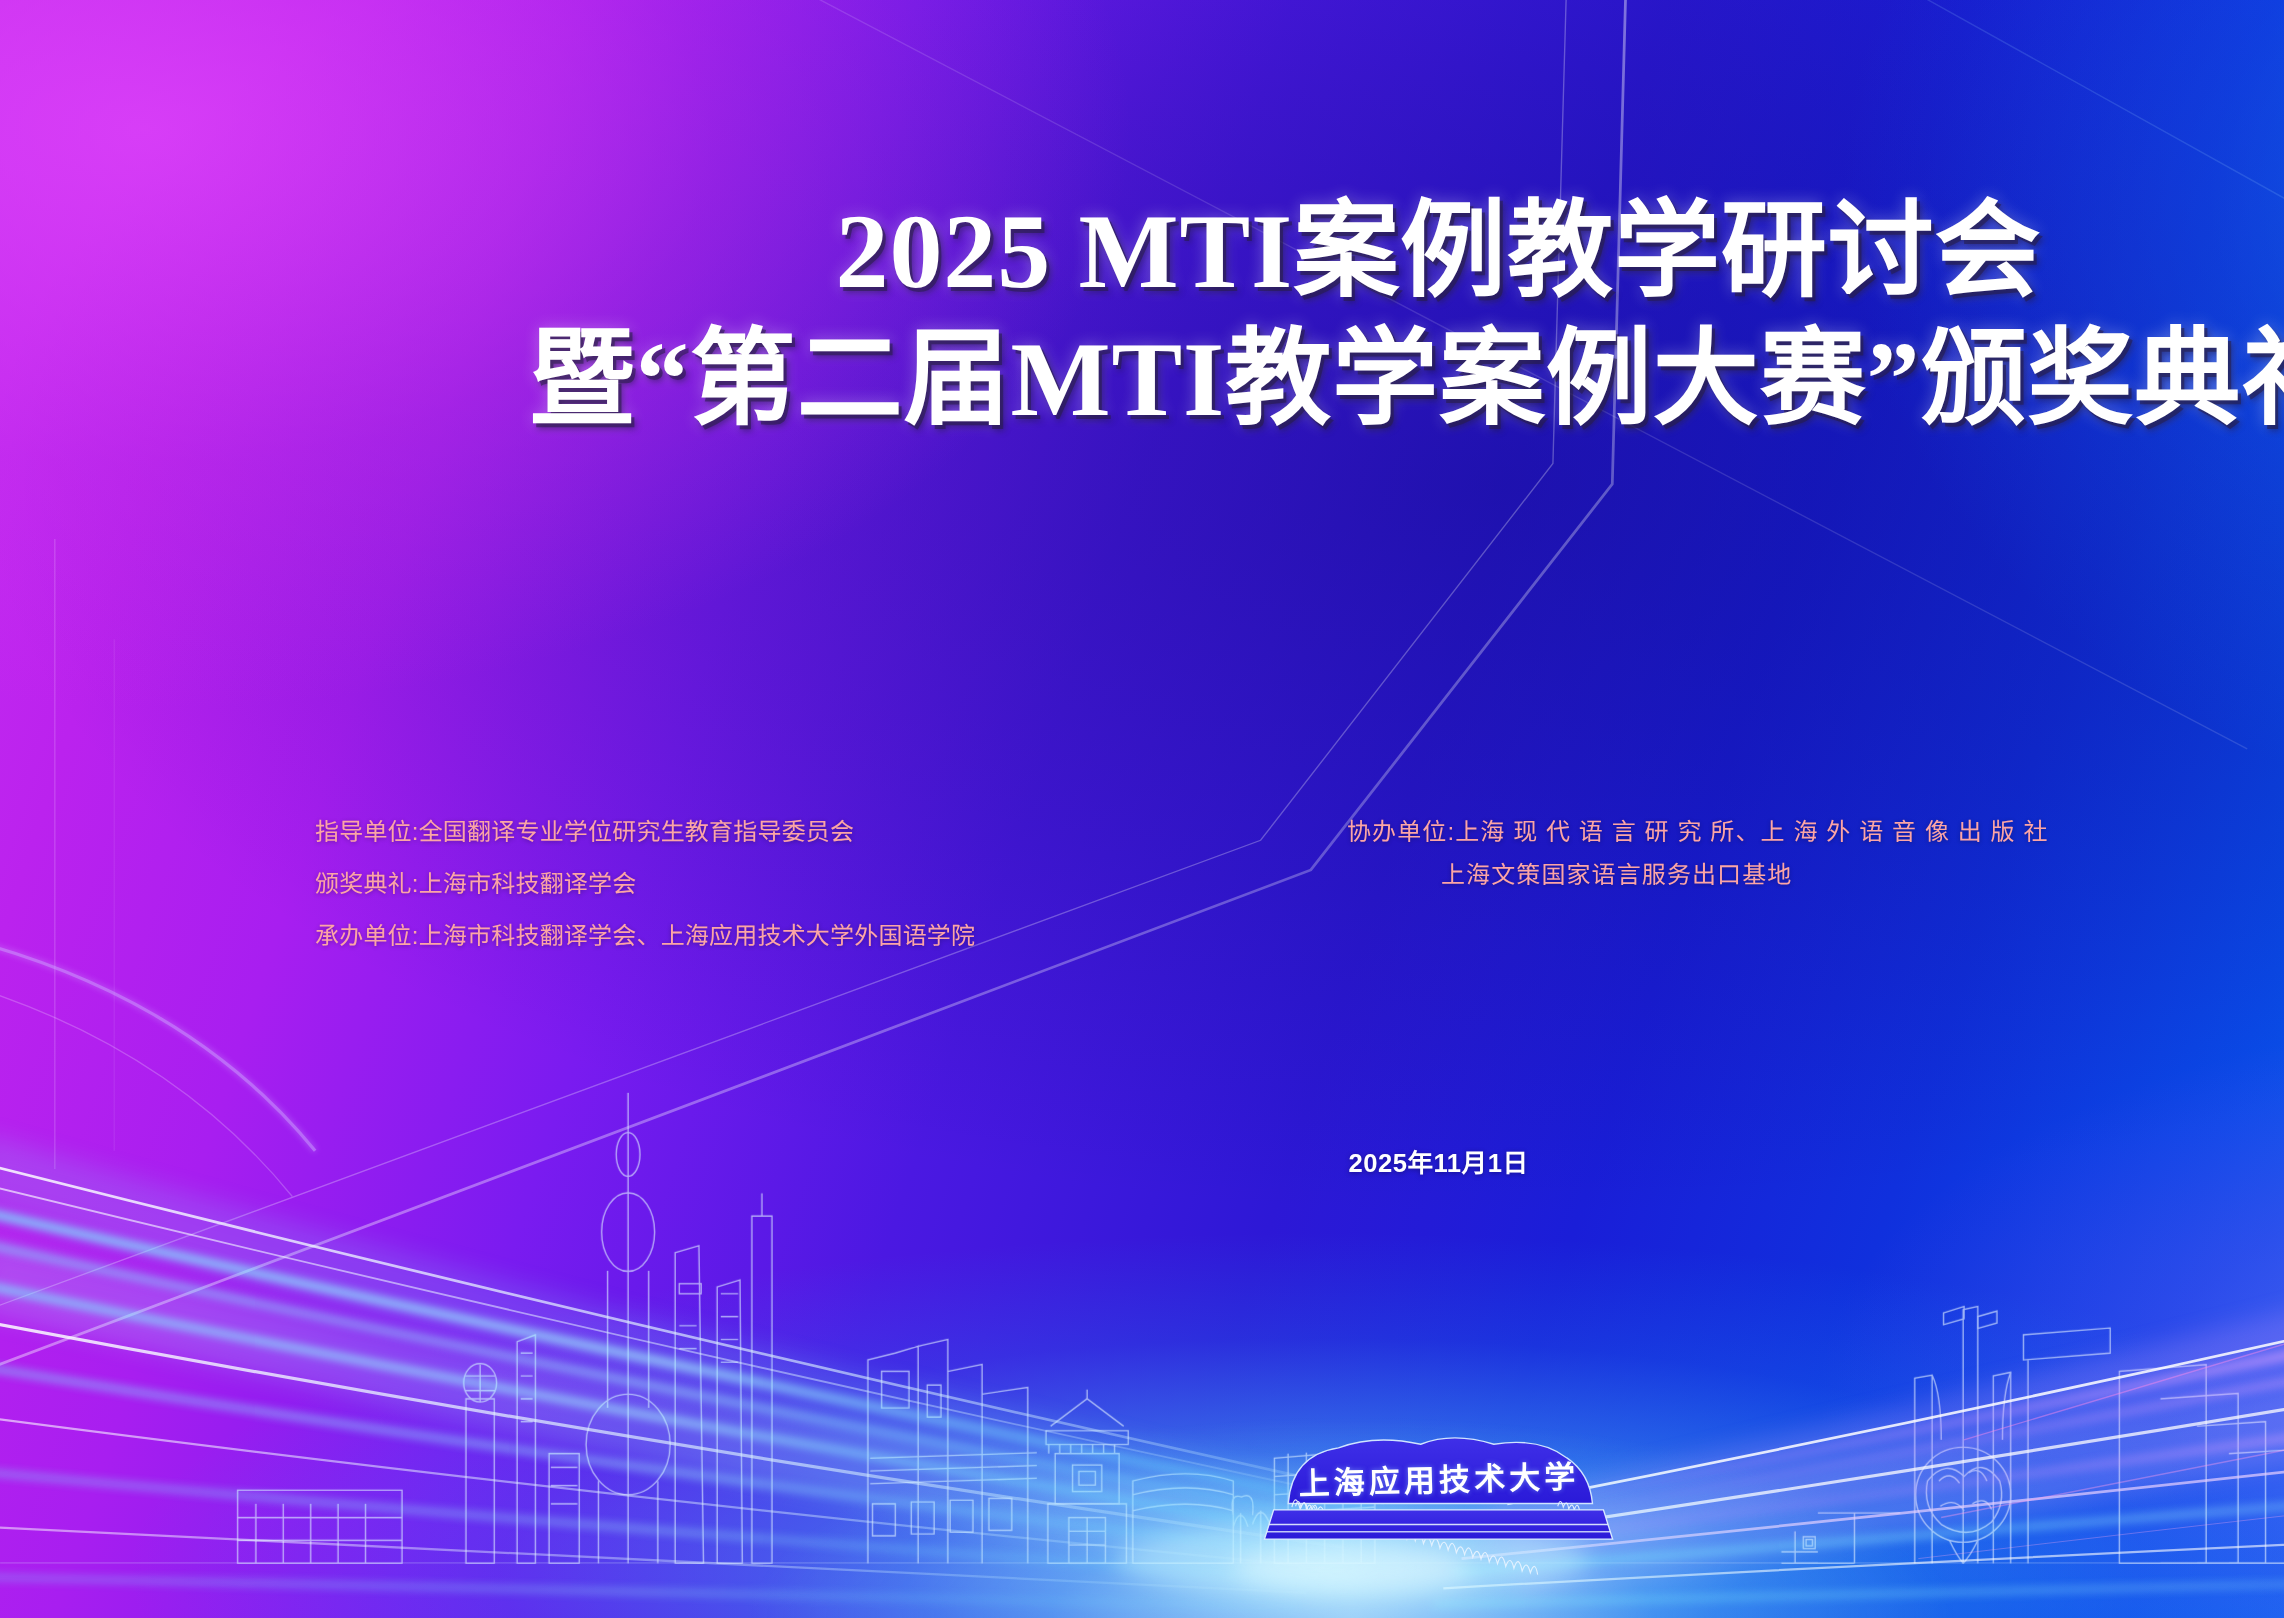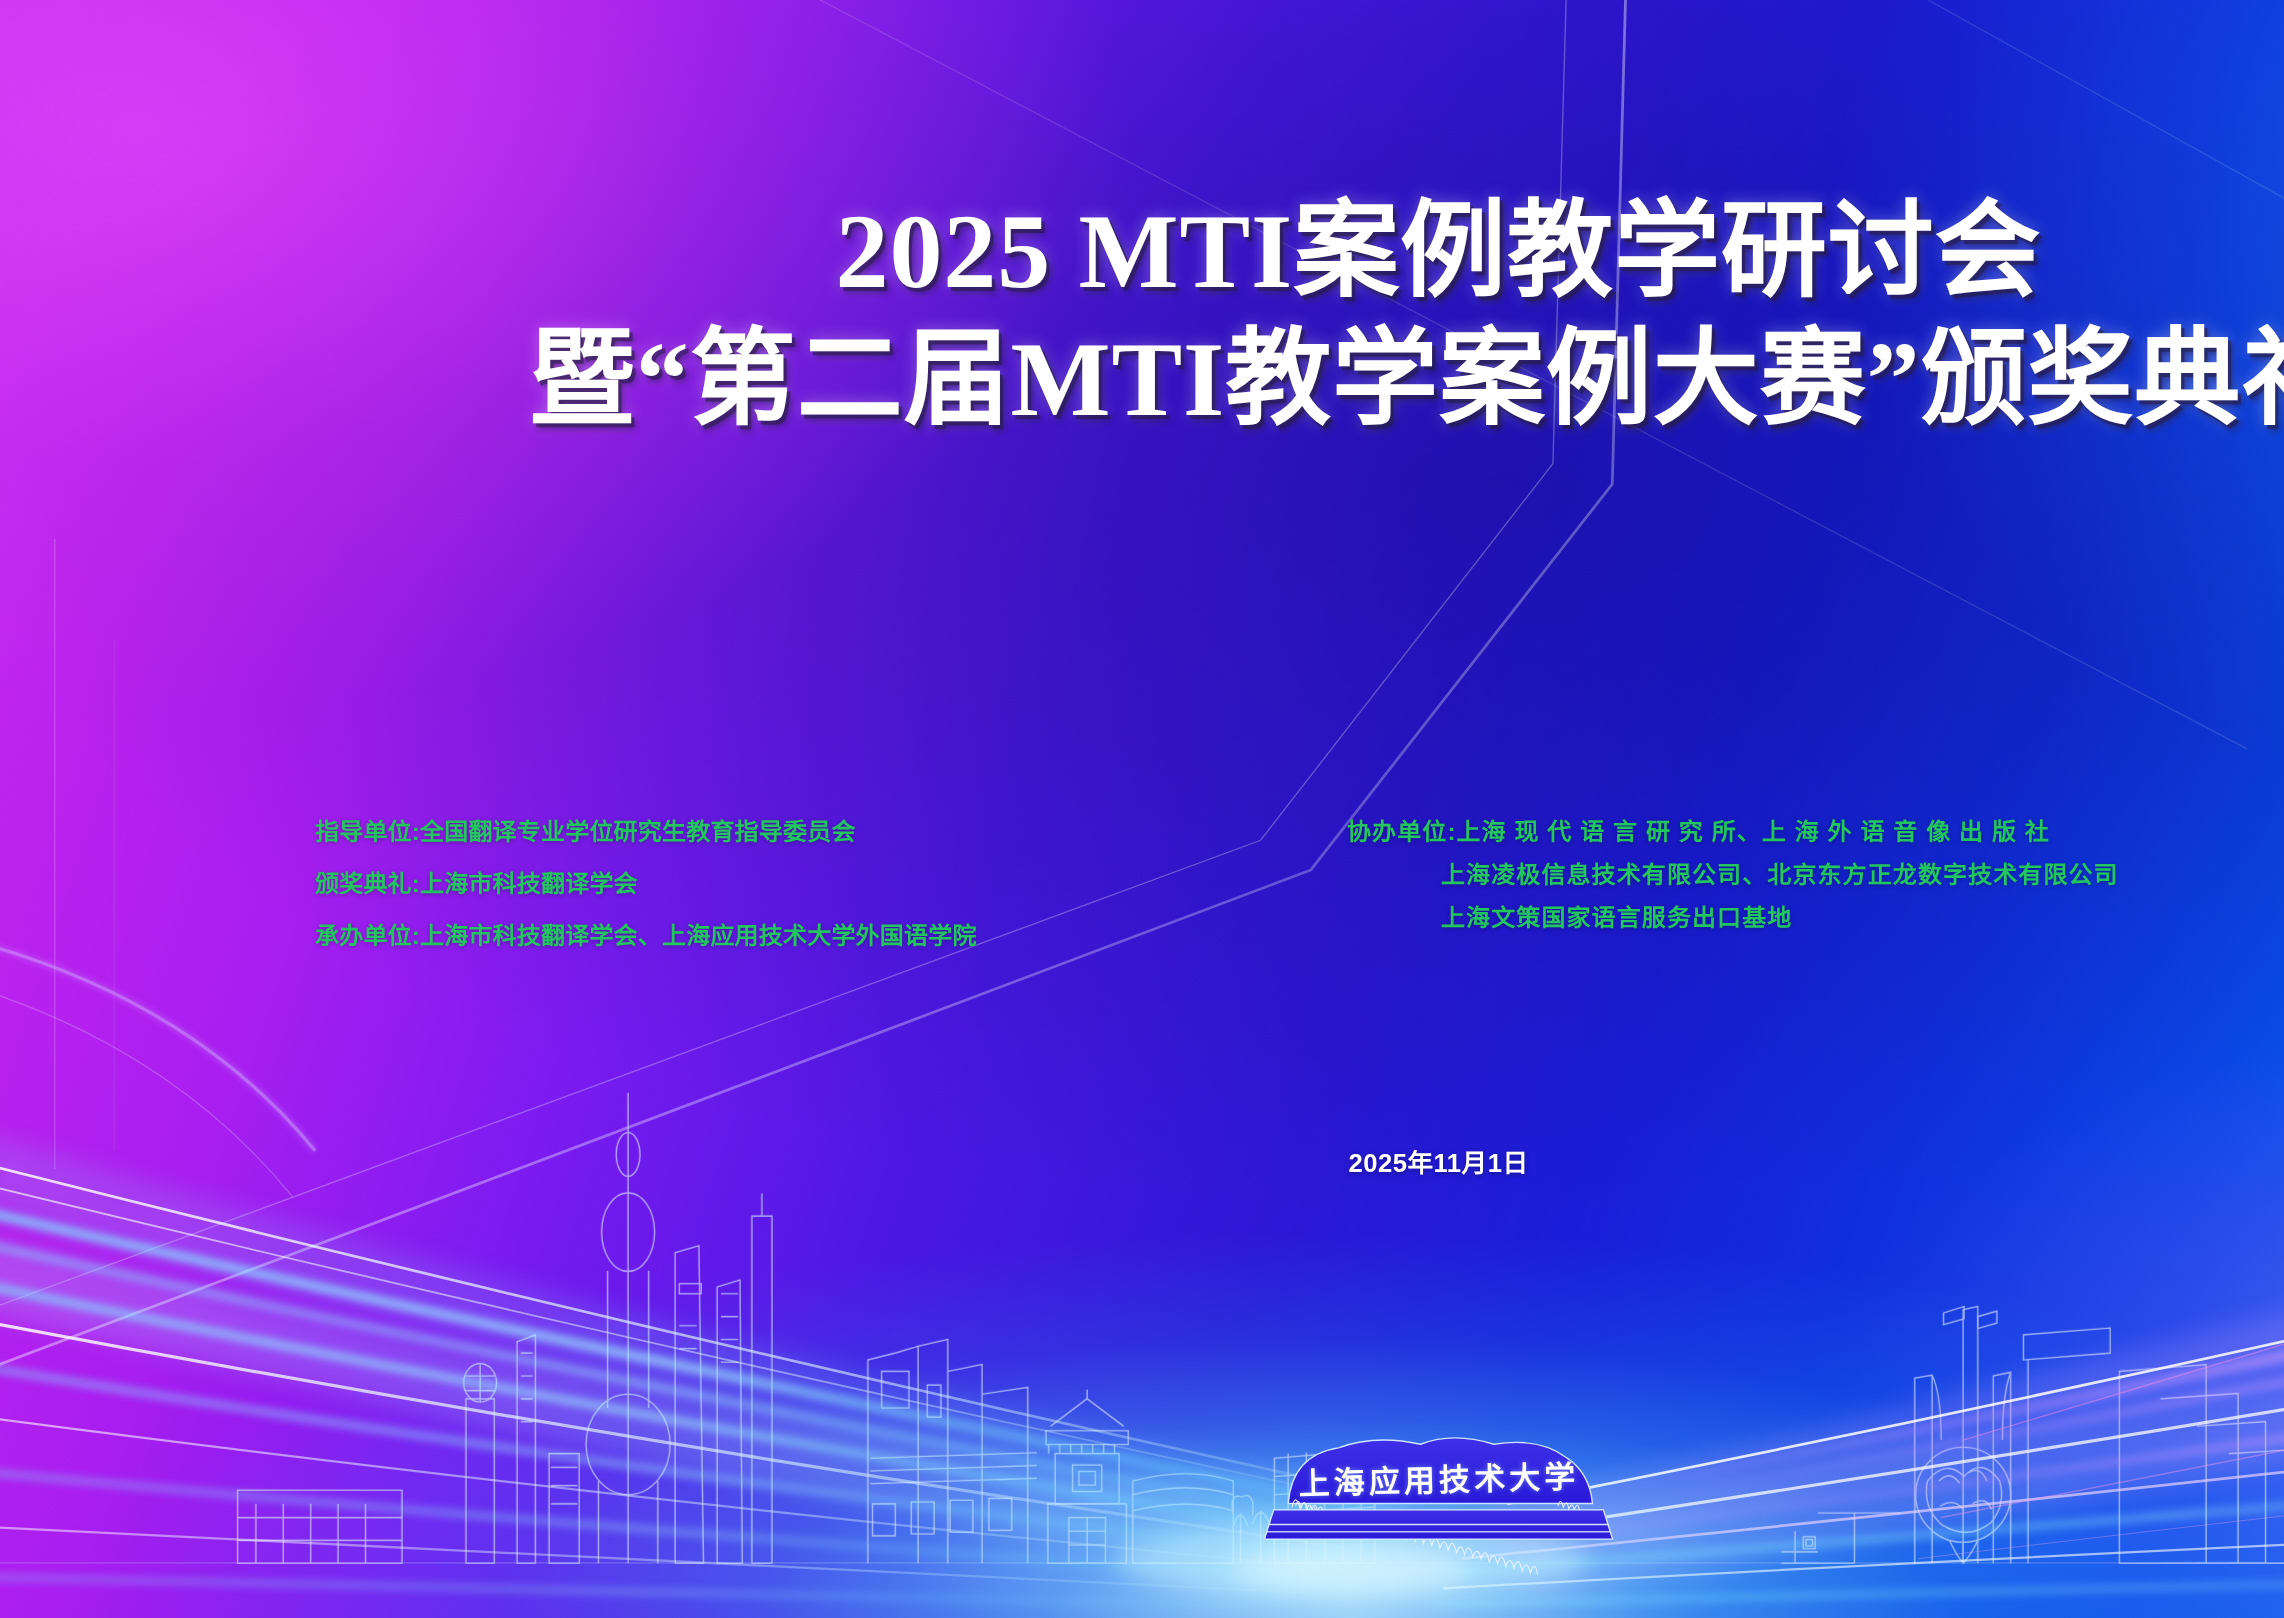--- a/index.html
+++ b/index.html
@@ -136,23 +136,23 @@
     position:absolute;
     top:820px;
     left:0;right:0;
     height:292px;
   }
   .org-col{position:absolute;top:0;}
   .org-left{left:315px;}
   .org-right{left:1347px;}
 
   .org-line{
-    color:#22c55e;
+    color:#fca5a5;
     font-size:24px;
-    font-weight:700;
+    font-weight:400;
     line-height:1;
     white-space:nowrap;
     letter-spacing:0.2px;
     text-shadow:0 0.9px 4.6px rgba(0,0,0,0.30);
   }
   .org-left  .org-line{margin-bottom:28px;}
   .org-right .org-line{margin-bottom:19px;letter-spacing:1.1px;}
   .org-right .org-line.indent{padding-left:94px;}
 
   
@@ -446,21 +446,20 @@
     <div class="orgs">
 
       <div class="org-col org-left">
         <div class="org-line">指导单位:全国翻译专业学位研究生教育指导委员会</div>
         <div class="org-line">颁奖典礼:上海市科技翻译学会</div>
         <div class="org-line">承办单位:上海市科技翻译学会、上海应用技术大学外国语学院</div>
       </div>
 
       <div class="org-col org-right">
         <div class="org-line">协办单位:上海 现 代 语 言 研 究 所、上 海 外 语 音 像 出 版 社</div>
-        <div class="org-line indent">上海凌极信息技术有限公司、北京东方正龙数字技术有限公司</div>
         <div class="org-line indent">上海文策国家语言服务出口基地</div>
       </div>
 
     </div>
 
     <div class="date">2025年11月1日</div>
 
     <div class="stone">
       <svg viewBox="0 0 880 250" preserveAspectRatio="none">
         <defs>

